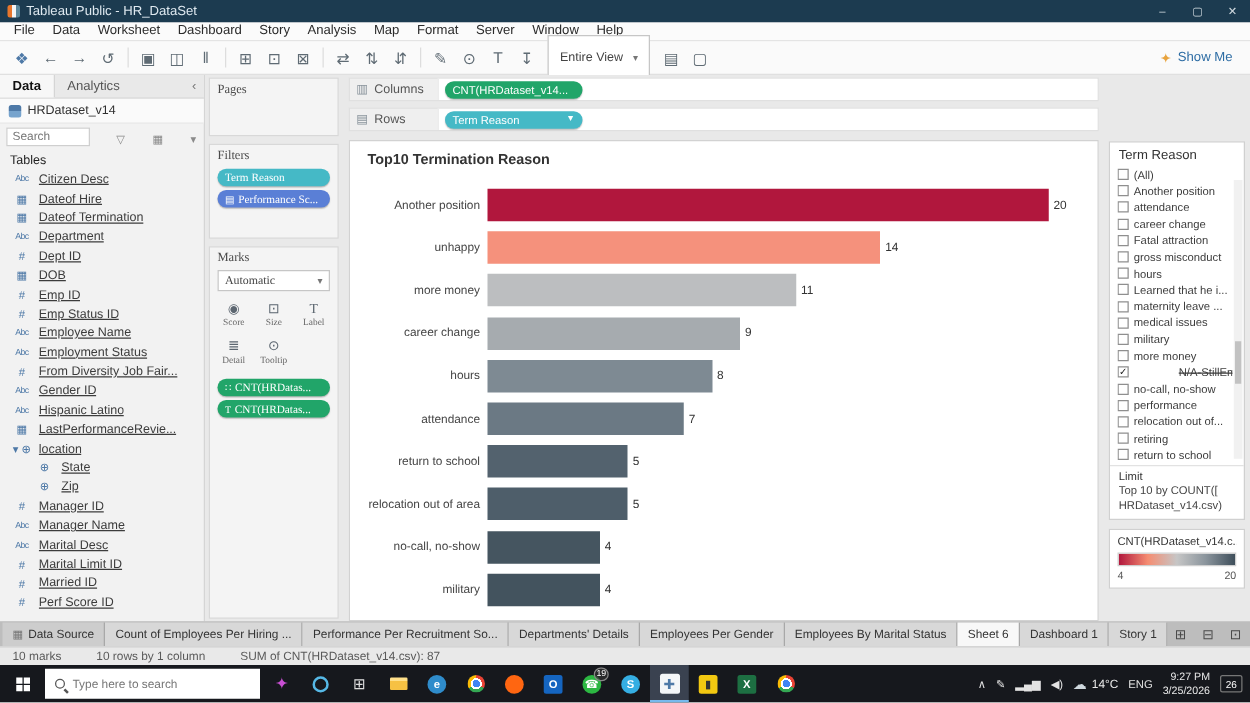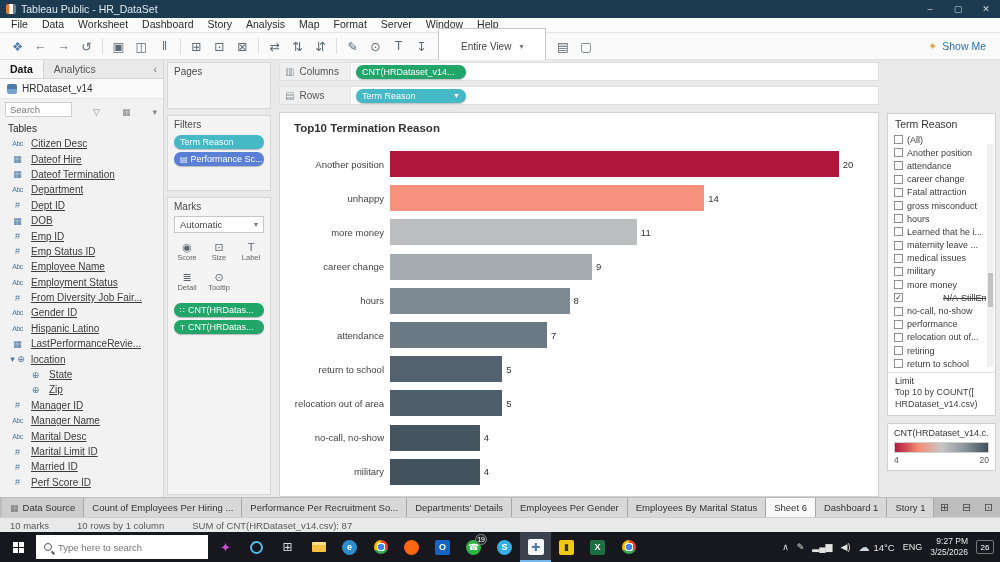--- a/index.html
+++ b/index.html
@@ -14,21 +14,21 @@
   .win-btn{width:28px;height:18px;display:flex;align-items:center;justify-content:center;font-size:9px;color:#cfd8de;}
 
   
   .menubar{height:15px;background:#fbfbfb;border-bottom:1px solid #e4e4e4;display:flex;align-items:flex-end;padding-left:4px;flex:none;}
   .menu-item{padding:0 7px;font-size:10.5px;color:#2b2b2b;line-height:15px;}
 
   
   .toolbar{height:27px;background:#fafafa;border-bottom:1px solid #e0e0e0;display:flex;align-items:center;padding:0 6px;gap:1px;flex:none;}
   .tb-icon{min-width:23px;height:20px;display:flex;align-items:center;justify-content:center;color:#5f6b74;font-size:12.5px;}
   .tb-sep{width:1px;height:16px;background:#ddd;margin:0 4px;}
-  .fit-select{height:36px;border:1px solid #c6c6c6;background:#fff;display:flex;align-items:center;gap:8px;padding:0 22px;font-size:10px;color:#444;margin:0 4px;}
+  .fit-select{height:36px;border:1px solid #c6c6c6;background:#fff;display:flex;align-items:center;gap:8px;padding:0 9px;font-size:10px;color:#444;margin:0 4px;}
   .fit-caret{font-size:8px;color:#777;}
   .show-me{margin-left:auto;display:flex;align-items:center;gap:5px;font-size:10.5px;color:#2e6da4;padding-right:8px;}
   .show-me .bulb{color:#e8a33d;font-size:11px;}
 
   
   .main{height:437px;display:flex;background:#e9e9e9;flex:none;}
 
   
   .data-pane{width:164px;background:#f2f2f2;border-right:1px solid #d5d5d5;display:flex;flex-direction:column;flex:none;}
   .pane-tabs{height:19px;display:flex;align-items:stretch;background:#e9e9e9;border-bottom:1px solid #d5d5d5;font-size:10.5px;}
@@ -43,21 +43,21 @@
   .tables-label{padding:3px 8px 2px;font-size:10px;color:#1f1f1f;}
   .field-list{flex:1;overflow:hidden;}
   .field-row{height:15.4px;display:flex;align-items:center;gap:4px;padding:0 4px 0 8px;font-size:10px;color:#3c3c3c;white-space:nowrap;}
   .field-row.indent{padding-left:26px;}
   .f-icon{width:19px;flex:none;color:#4e79a7;font-size:9px;text-align:center;}
   .f-icon.abc{font-size:7px;letter-spacing:-0.5px;}
   .f-label{overflow:hidden;text-overflow:ellipsis;text-decoration:underline;}
 
   
   .cards-col{width:110px;padding:2px 3px;display:flex;flex-direction:column;gap:6px;flex:none;}
-  .card{background:#f4f4f4;border:1px solid #d8d8d8;}
+  .card{background:#f4f4f4;border:1px solid #d8d8d8;font-family:Liberation Serif, serif;}
   .card-label{font-size:10px;color:#4a4a4a;padding:3px 6px 2px;}
   .card-pages{height:47px;}
   .card-filters{height:76px;}
   .card-marks{flex:1;}
   .pill{height:14px;border-radius:8px;color:#fff;font-size:9px;display:flex;align-items:center;gap:3px;padding:0 6px;margin:3px 6px;white-space:nowrap;overflow:hidden;box-shadow:0 1px 1px rgba(0,0,0,.25);}
   .pill .p-ic{font-size:8px;flex:none;}
   .pill-teal{background:#45b9c6;}
   .pill-blue{background:#5a7fd6;}
   .pill-green{background:#21a569;}
   .marks-select{height:17px;border:1px solid #c6c6c6;background:#fff;margin:2px 6px 4px;display:flex;align-items:center;justify-content:space-between;padding:0 5px;font-size:9.5px;color:#444;}

